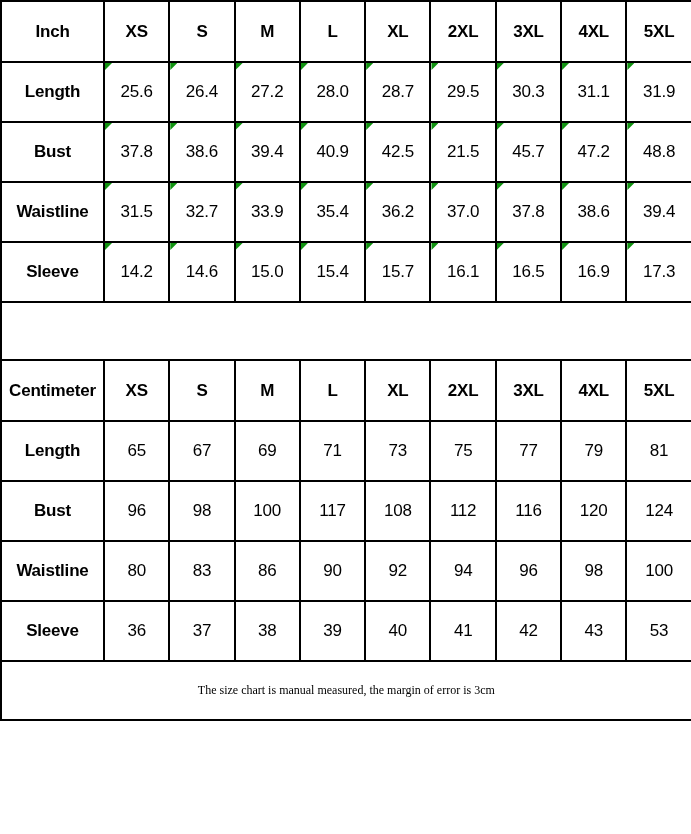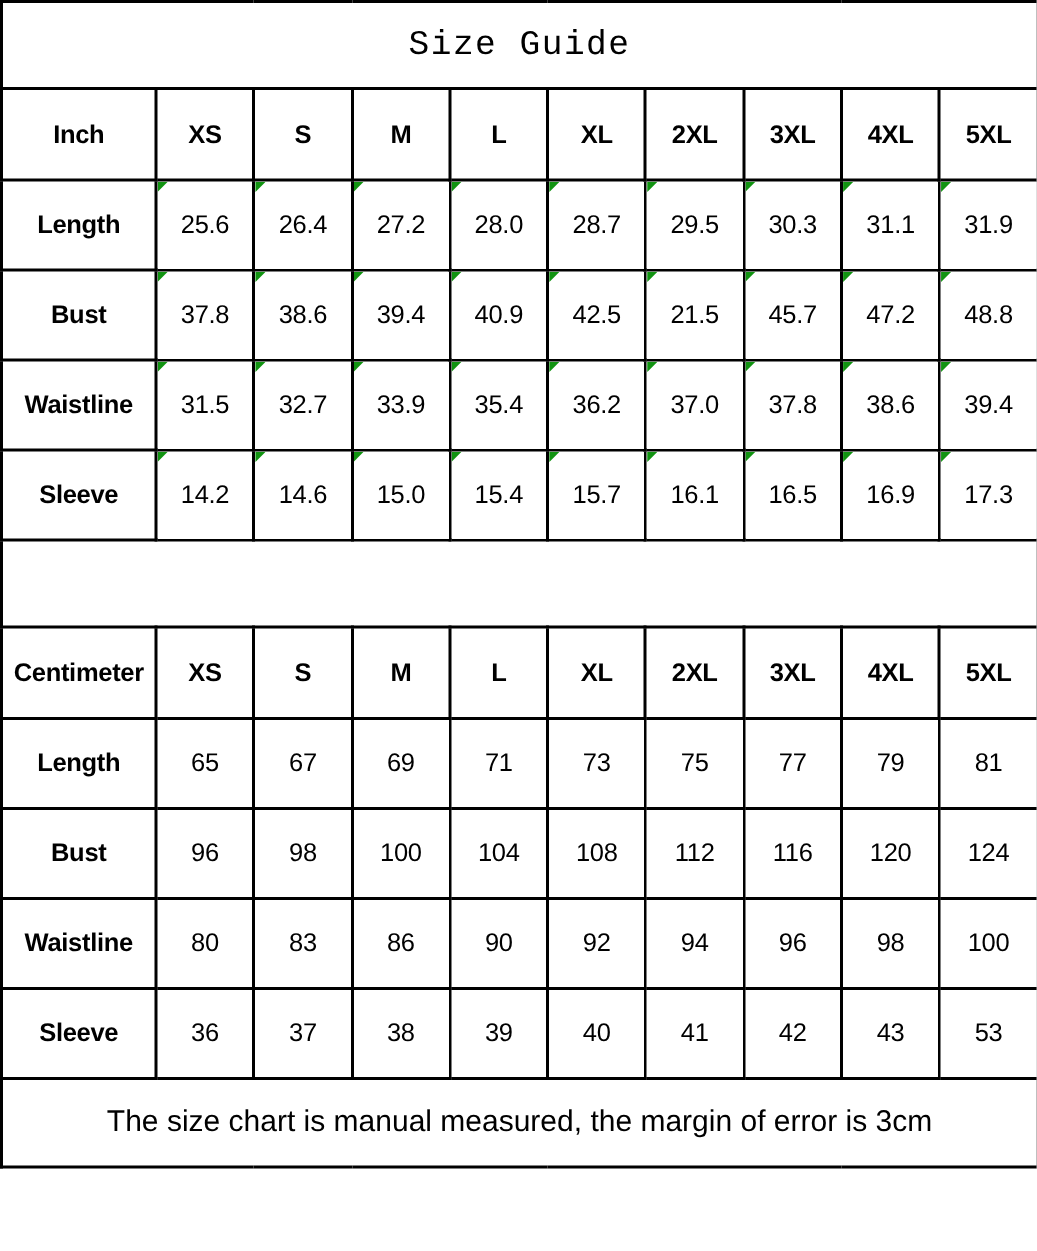--- a/index.html
+++ b/index.html
@@ -59,22 +59,22 @@
     position: absolute;
     top: 0;
     left: 0;
     width: 7px;
     height: 7px;
     clip-path: polygon(0 0, 100% 0, 0 100%);
     display: block;
   }
   .spacer-cell { background: #ffffff; }
   .footer-cell {
-    font-family: Liberation Sans, sans-serif;
-    font-size: 20px;
+    font-family: Liberation Serif, serif;
+    font-size: 12px;
     font-weight: 400;
   }
 </style>
 </head>
 <body>
 
 <div class="page">
   <table class="size-guide">
     <colgroup>
       <col class="col-label">
@@ -82,23 +82,20 @@
         <col class="col-size">
         <col class="col-size">
       <col class="col-size">
         <col class="col-size">
         <col class="col-size">
       <col class="col-size">
         <col class="col-size">
         <col class="col-size">
     </colgroup>
     <tbody id="tbody">
-      <tr class="r-title">
-        <td colspan="10" class="title-cell">Size Guide</td>
-      </tr>
       <tr class="r-head">
           <th class="unit-label">Inch</th>
           <th class="size-col-header">XS</th>
           <th class="size-col-header">S</th>
           <th class="size-col-header">M</th>
           <th class="size-col-header">L</th>
           <th class="size-col-header">XL</th>
           <th class="size-col-header">2XL</th>
           <th class="size-col-header">3XL</th>
           <th class="size-col-header">4XL</th>
@@ -177,21 +174,21 @@
           <td class="measurement-cell"><span>75</span></td>
           <td class="measurement-cell"><span>77</span></td>
           <td class="measurement-cell"><span>79</span></td>
           <td class="measurement-cell"><span>81</span></td>
         </tr>
         <tr class="r-data">
           <th class="row-label">Bust</th>
           <td class="measurement-cell"><span>96</span></td>
           <td class="measurement-cell"><span>98</span></td>
           <td class="measurement-cell"><span>100</span></td>
-          <td class="measurement-cell"><span>104</span></td>
+          <td class="measurement-cell"><span>117</span></td>
           <td class="measurement-cell"><span>108</span></td>
           <td class="measurement-cell"><span>112</span></td>
           <td class="measurement-cell"><span>116</span></td>
           <td class="measurement-cell"><span>120</span></td>
           <td class="measurement-cell"><span>124</span></td>
         </tr>
         <tr class="r-data">
           <th class="row-label">Waistline</th>
           <td class="measurement-cell"><span>80</span></td>
           <td class="measurement-cell"><span>83</span></td>

